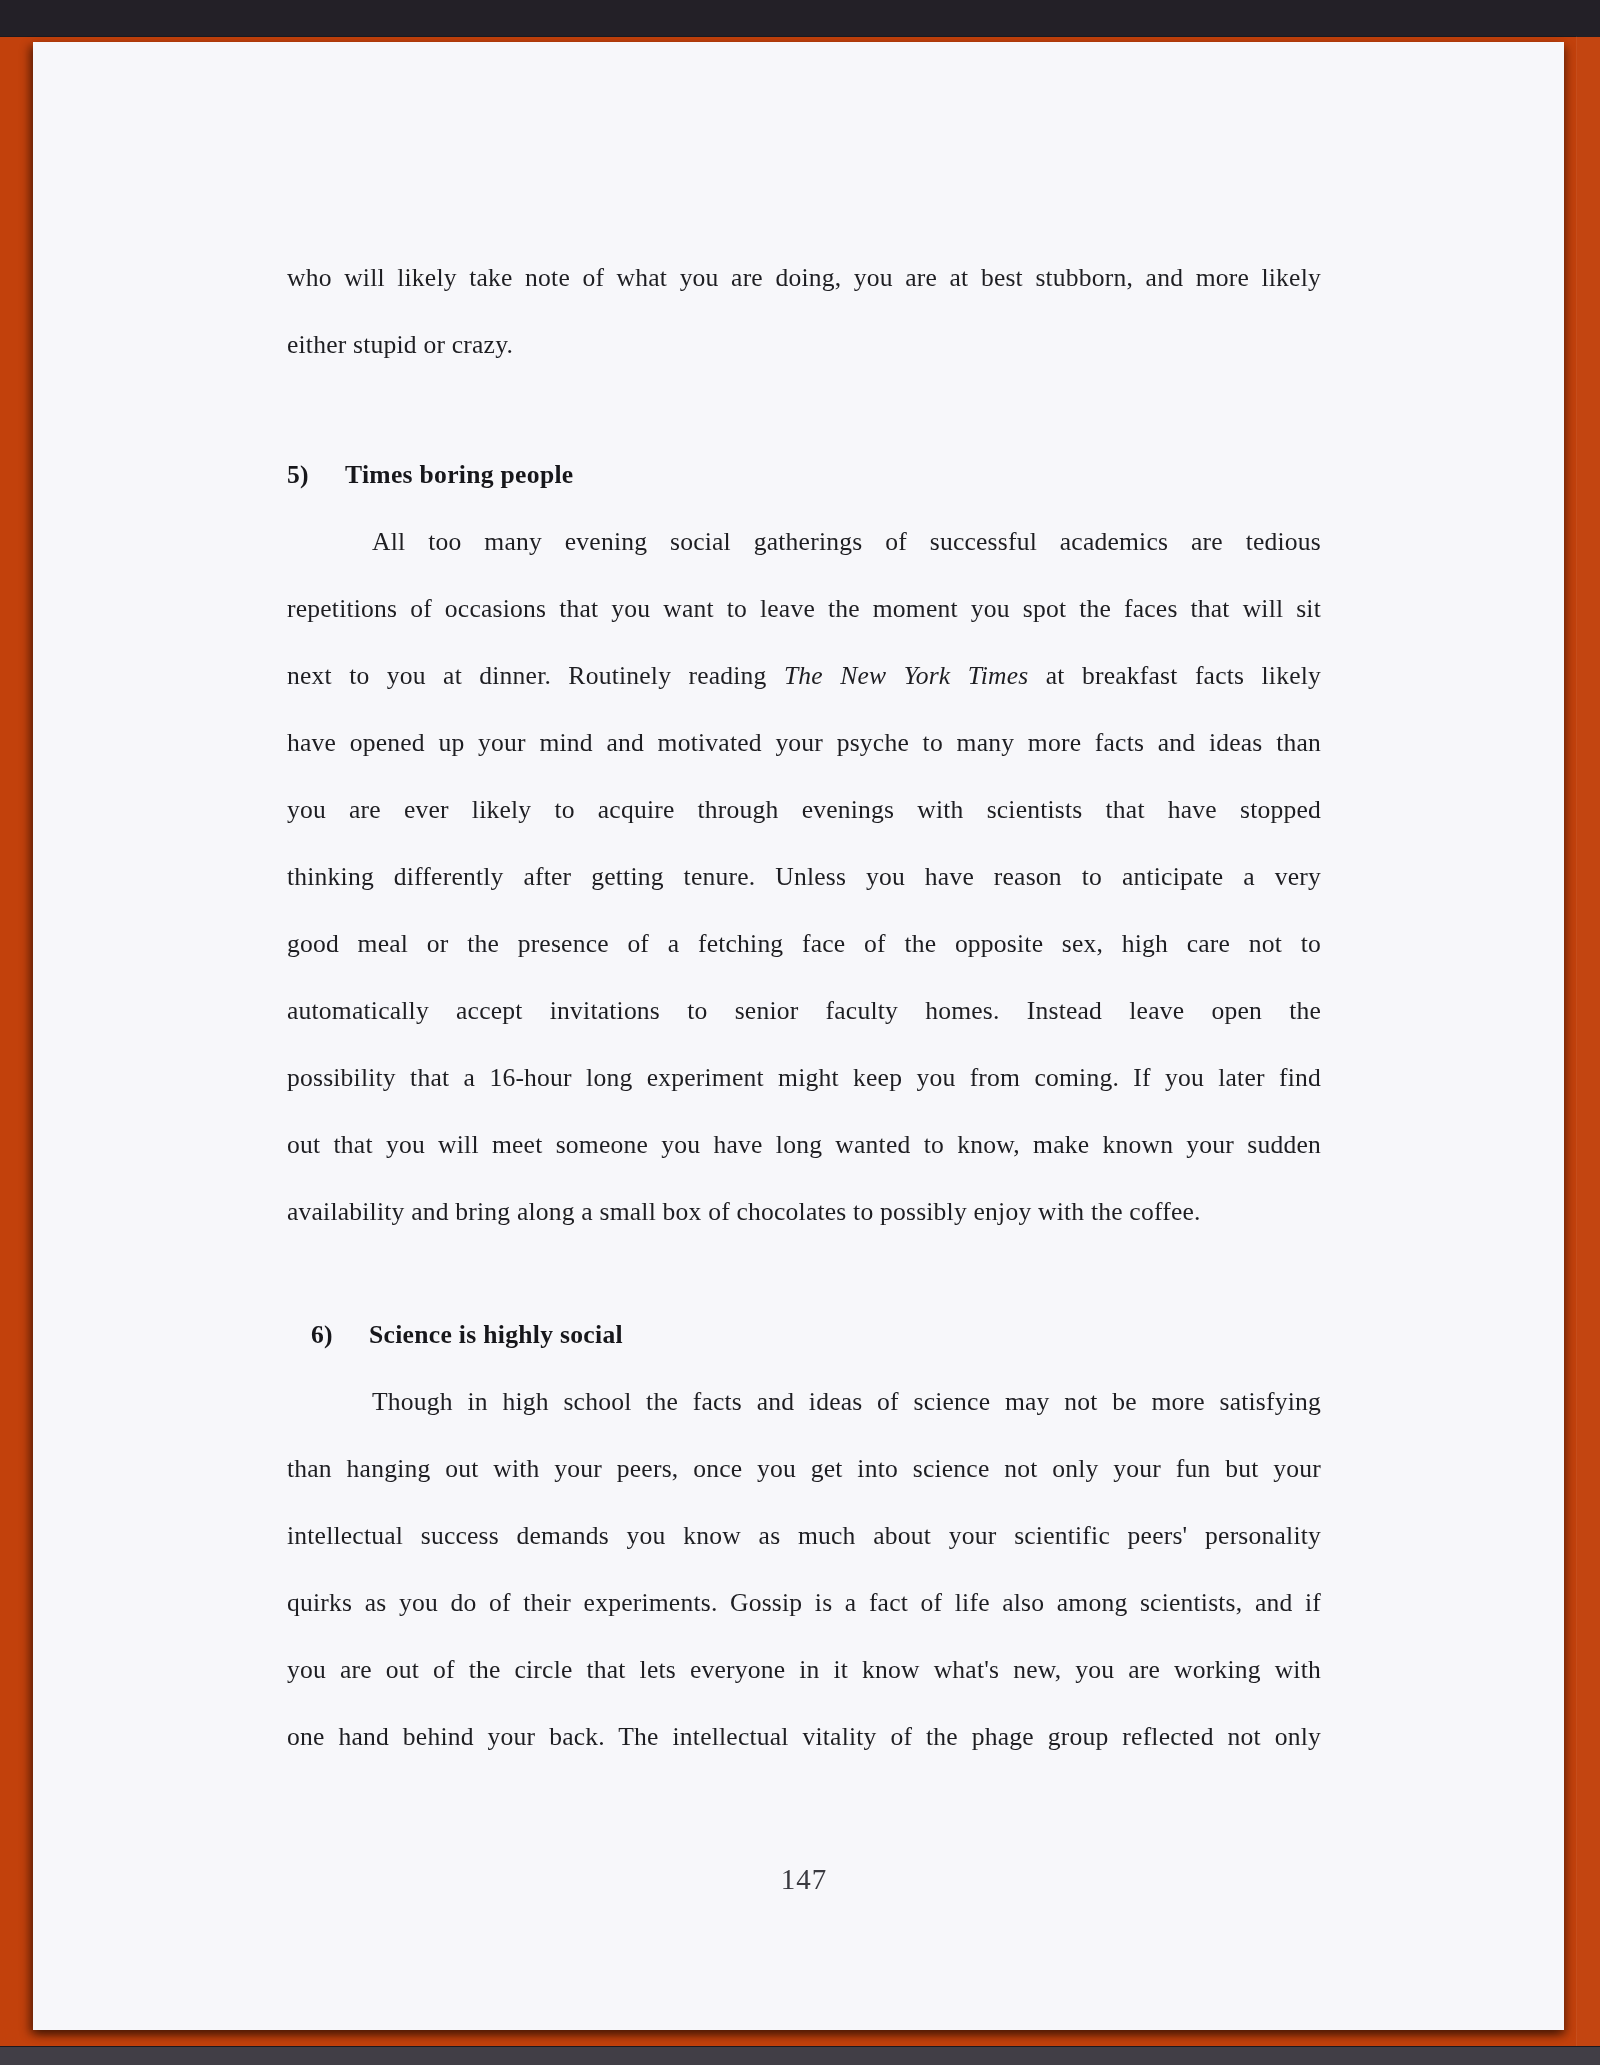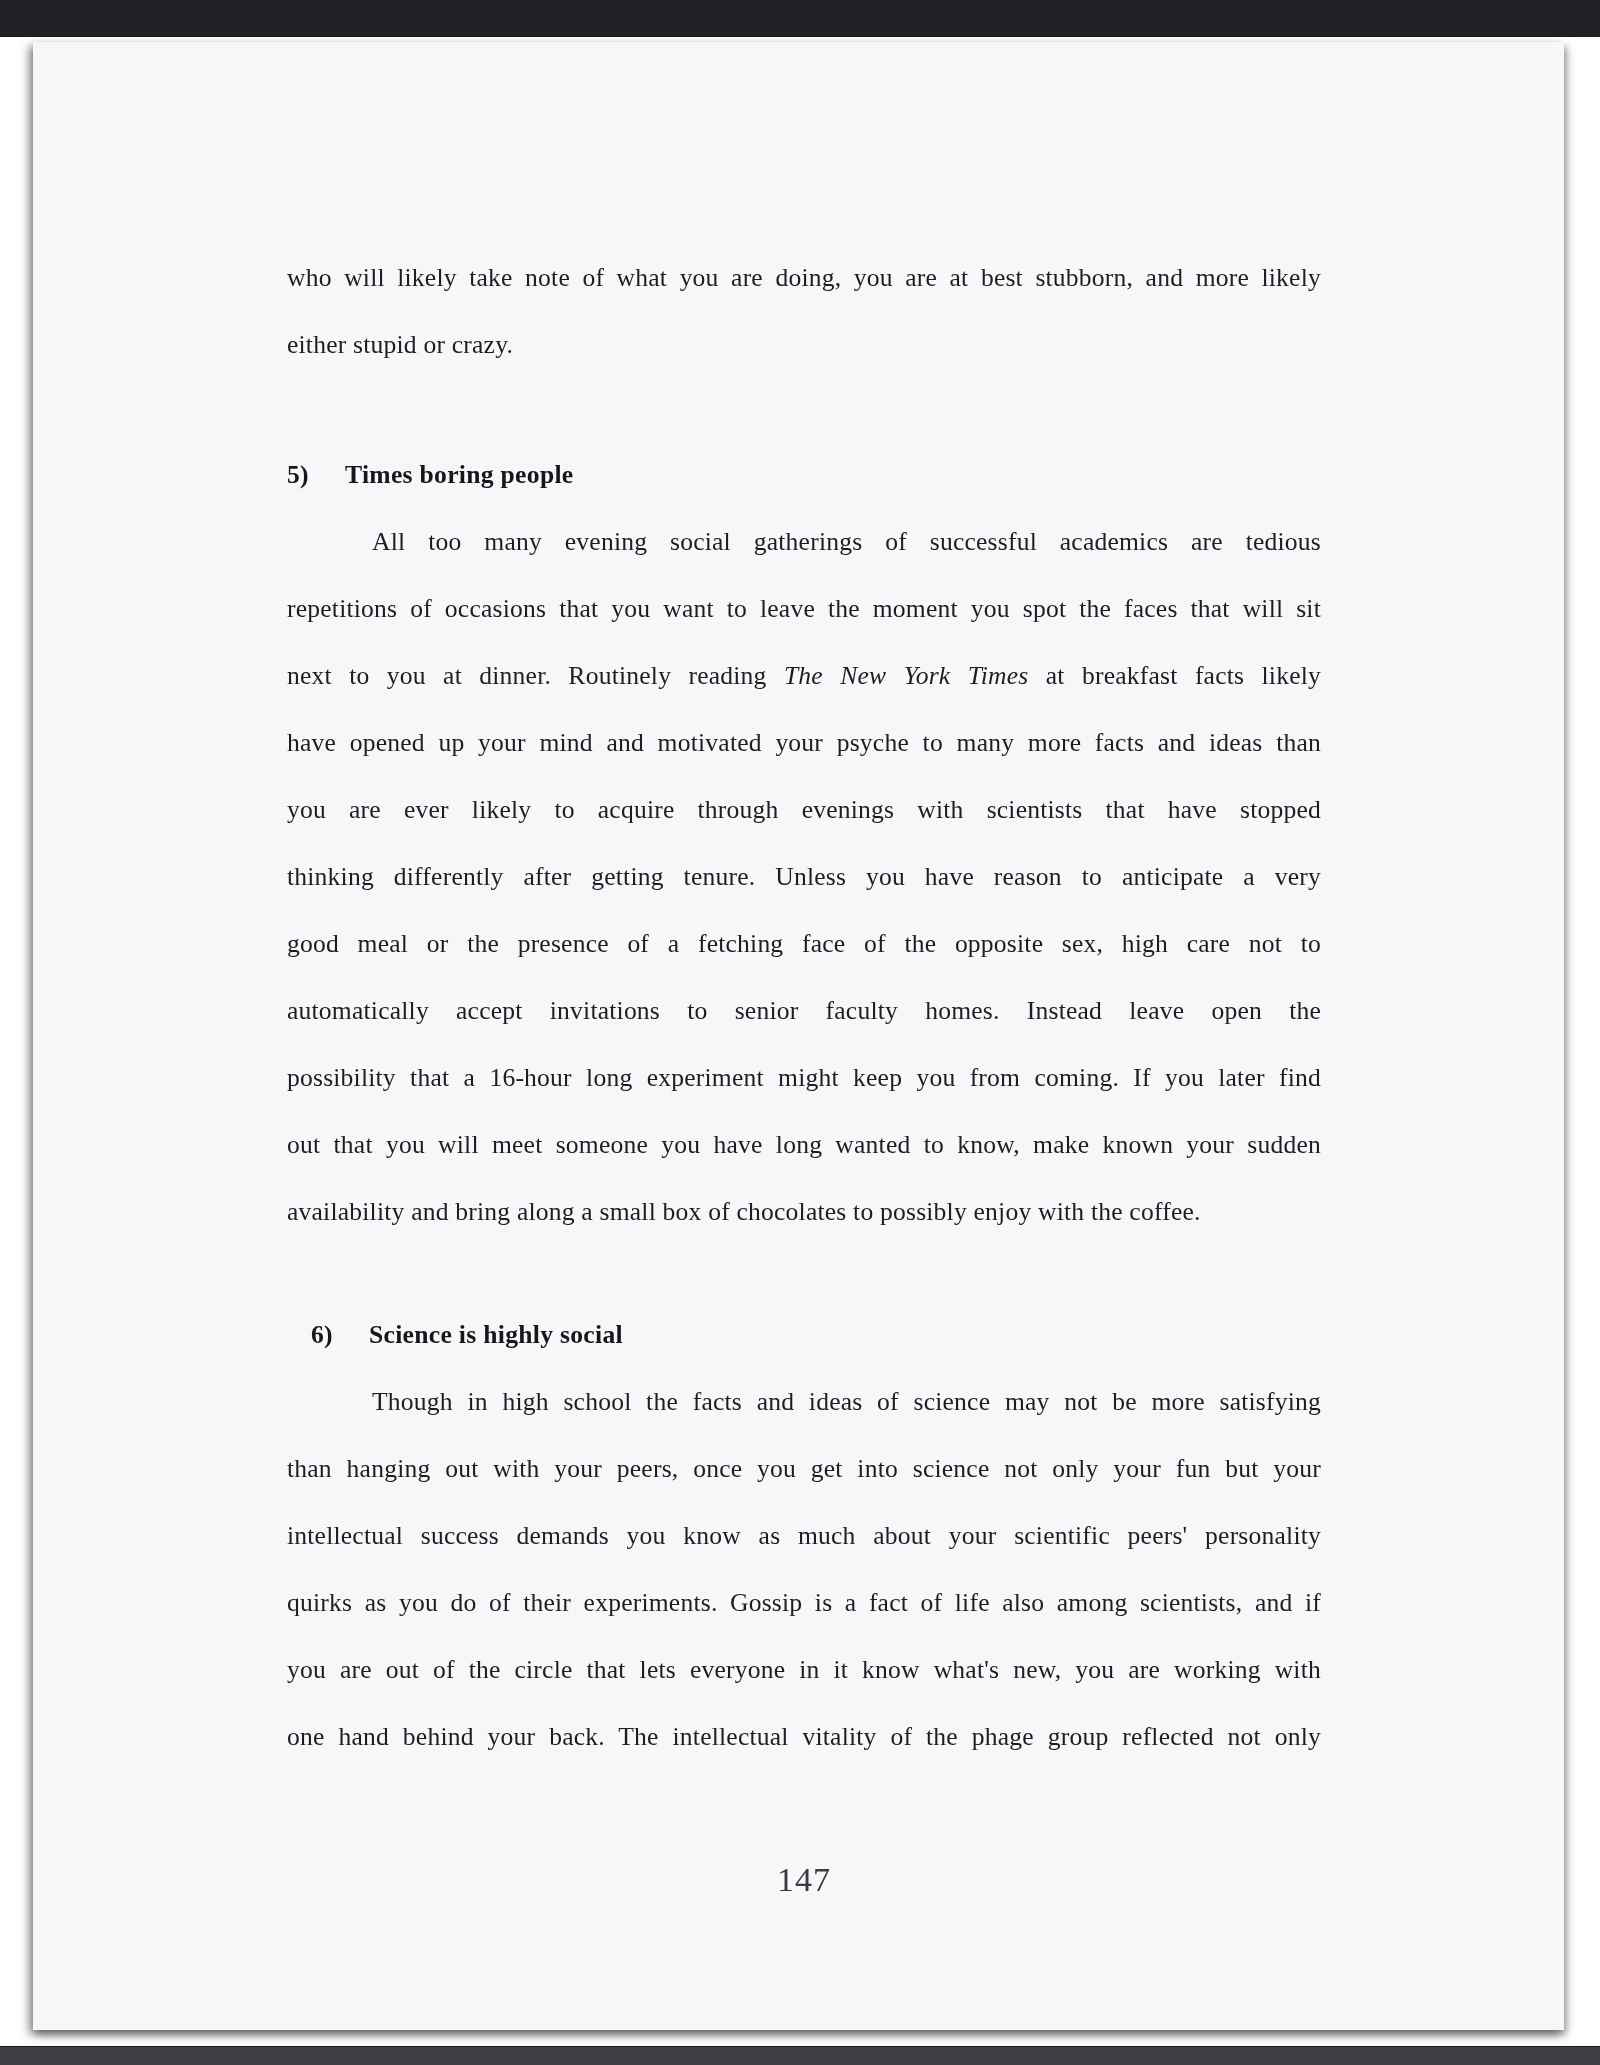--- a/index.html
+++ b/index.html
@@ -8,21 +8,21 @@
     width: 1600px;
     height: 2065px;
     background: #2b282f;
     overflow: hidden;
     font-family: "Liberation Serif", "DejaVu Serif", serif;
   }
   .stage {
     position: relative;
     width: 1600px;
     height: 2052px;
-    background: #ffffff;
+    background: #c2410c;
   }
   .mat-top {
     position: absolute;
     top: 0; left: 0; right: 0;
     height: 36px;
     background: #232027;
     border-bottom: 1px solid #1c1a20;
   }
   .mat-right-band {
     position: absolute;
@@ -81,21 +81,21 @@
   .section-heading.h6 { margin-top: 56px; margin-left: 24px; }
   .sec-num {
     display: inline-block;
     min-width: 58px;
   }
   .footer-num {
     margin-top: 76px;
     height: 67px;
     line-height: 67px;
     text-align: center;
-    font-size: 34px;
+    font-size: 29px;
     color: #3a3a40;
     letter-spacing: 1px;
   }
 </style>
 </head>
 <body>
 
 <div class="stage">
   <div class="mat-top"></div>
   <div class="mat-right-band"></div>

